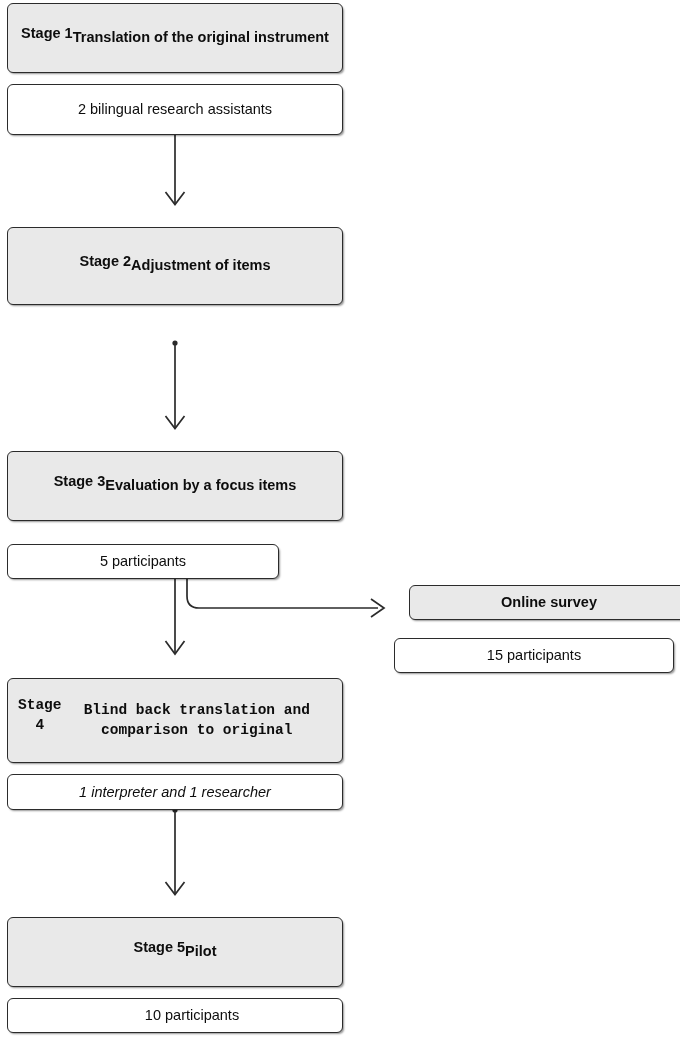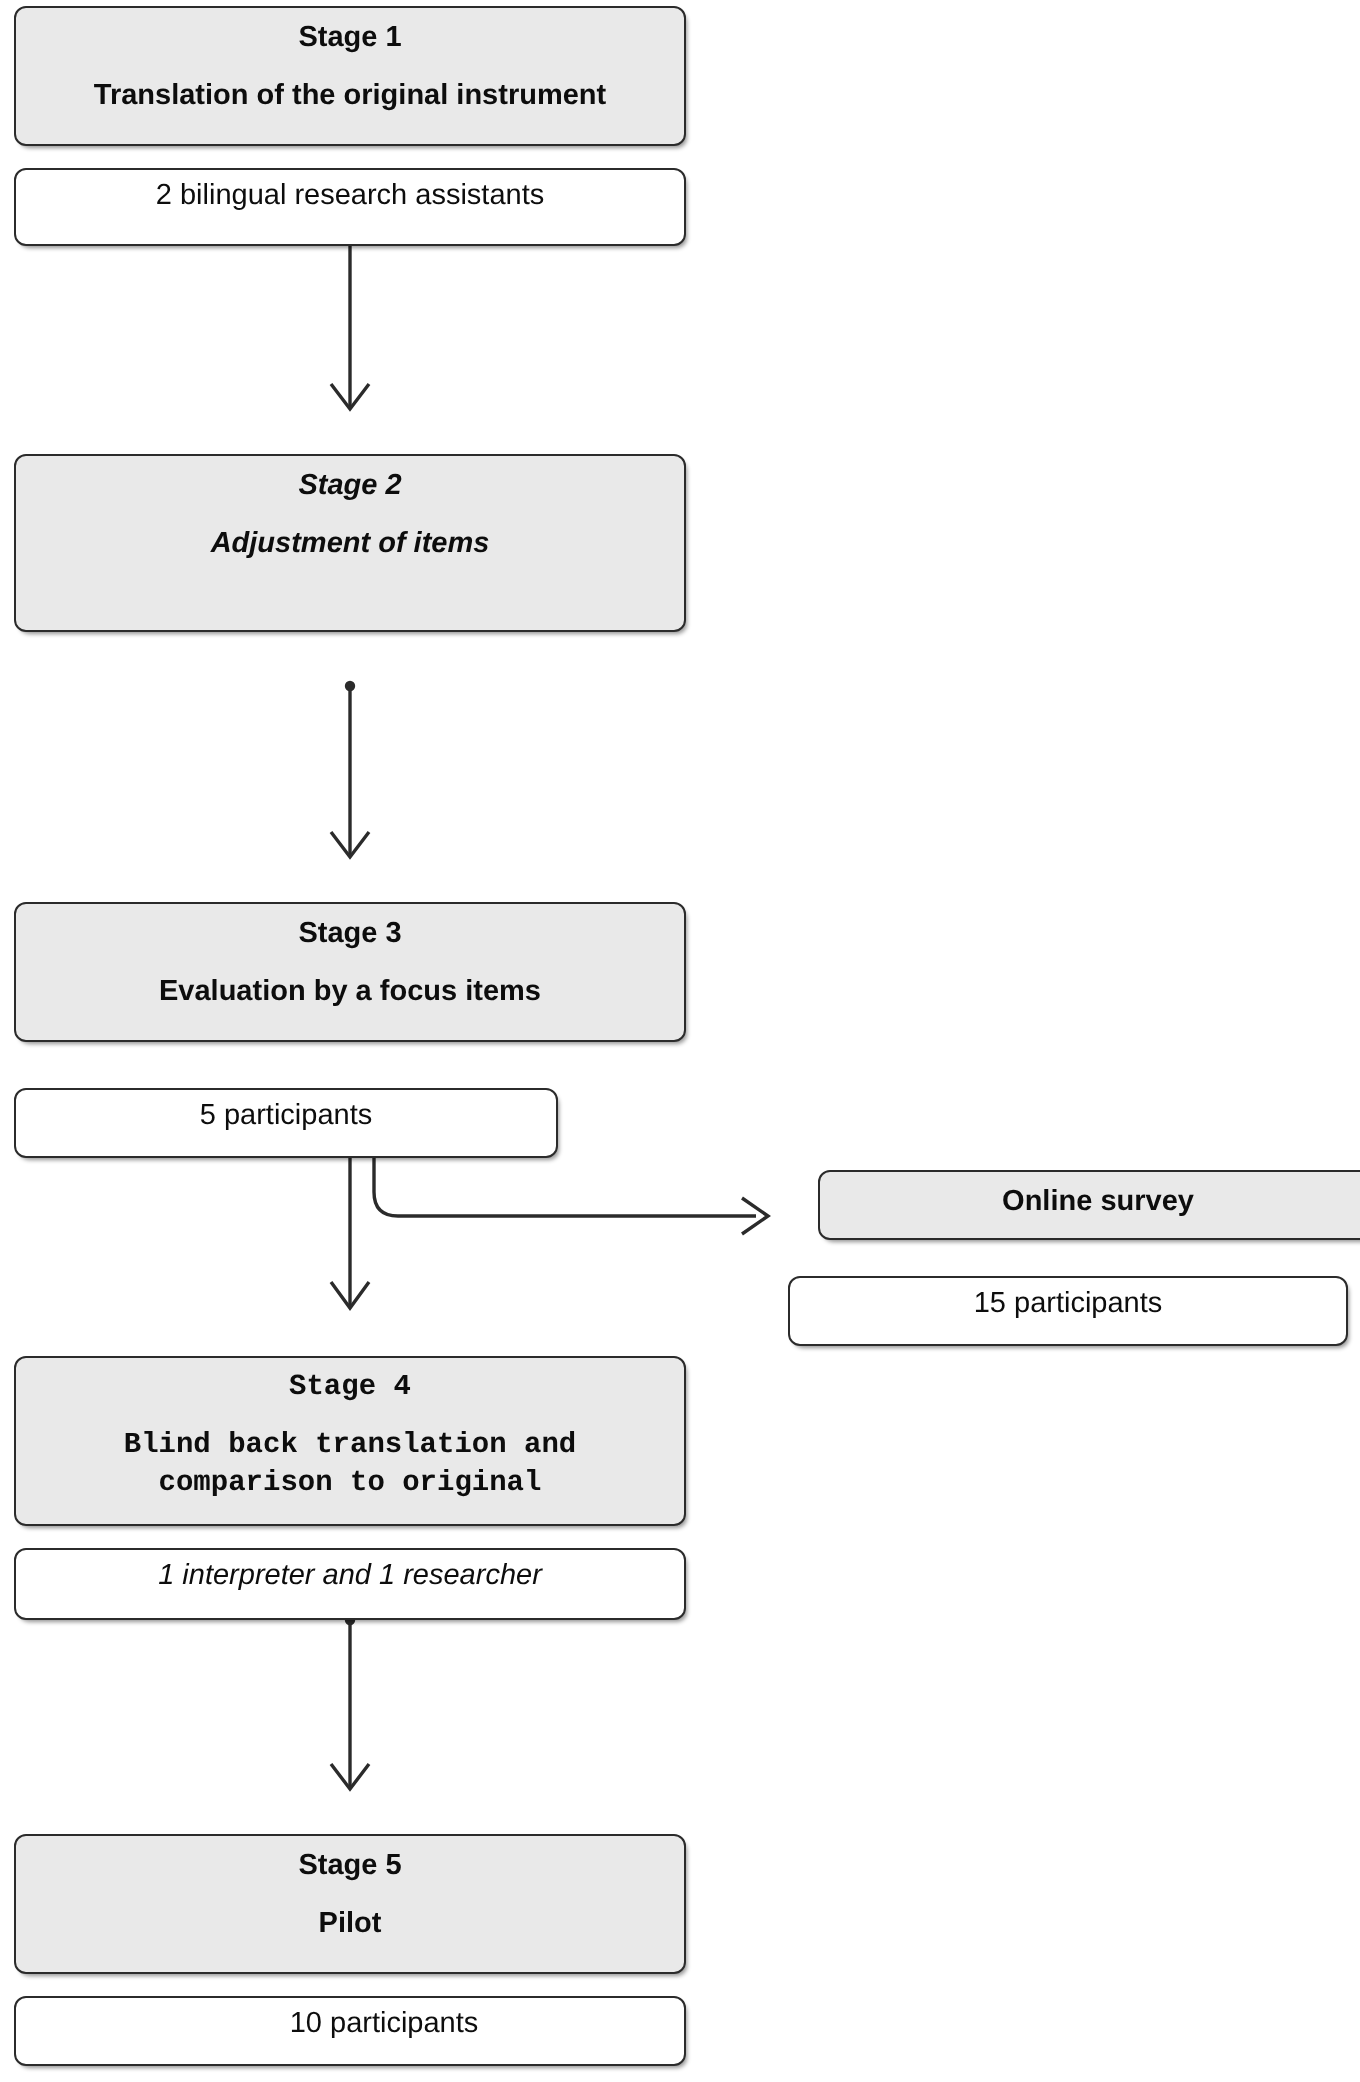--- a/index.html
+++ b/index.html
@@ -18,22 +18,23 @@
     background: #ffffff;
     overflow: hidden;
   }
 
   .node-box {
     position: absolute;
     box-sizing: border-box;
     border: 1.6px solid #2b2b2b;
     border-radius: 6px;
     display: flex;
-    flex-direction: column;
+    flex-direction: row;
     align-items: center;
+    justify-content: center;
     text-align: center;
     color: #0d0d0d;
     box-shadow: 1.5px 2px 2px -1px rgba(0,0,0,0.42);
   }
 
   .node-header {
     background: #e9e9e9;
     font-weight: bold;
     font-size: 14.5px;
     line-height: 1.35;
@@ -124,25 +125,25 @@
       <circle class="joint" cx="175" cy="810" r="2.6"></circle>
       <line x1="175" y1="810" x2="175" y2="893"></line>
       <path class="arrowhead" d="M 165.5 882 L 175 894.5 L 184.5 882"></path>
     </g>
   </svg>
 
   <div class="node-box node-header" style="left:7px; top:3px; width:336px; height:70px;">
     <span class="line1">Stage 1</span>
     <span class="line2">Translation of the original instrument</span>
   </div>
-  <div class="node-box node-detail" style="left:7px; top:84px; width:336px; height:39px;">
+  <div class="node-box node-detail" style="left:7px; top:84px; width:336px; height:51px;">
     <span>2 bilingual research assistants</span>
   </div>
 
-  <div class="node-box node-header" style="left:7px; top:227px; width:336px; height:89px;font-style:italic;">
+  <div class="node-box node-header" style="left:7px; top:227px; width:336px; height:78px;">
     <span class="line1">Stage 2</span>
     <span class="line2">Adjustment of items</span>
   </div>
 
   <div class="node-box node-header" style="left:7px; top:451px; width:336px; height:70px;">
     <span class="line1">Stage 3</span>
     <span class="line2">Evaluation by a focus items</span>
   </div>
   <div class="node-box node-detail" style="left:7px; top:544px; width:272px; height:35px;">
     <span>5 participants</span>

